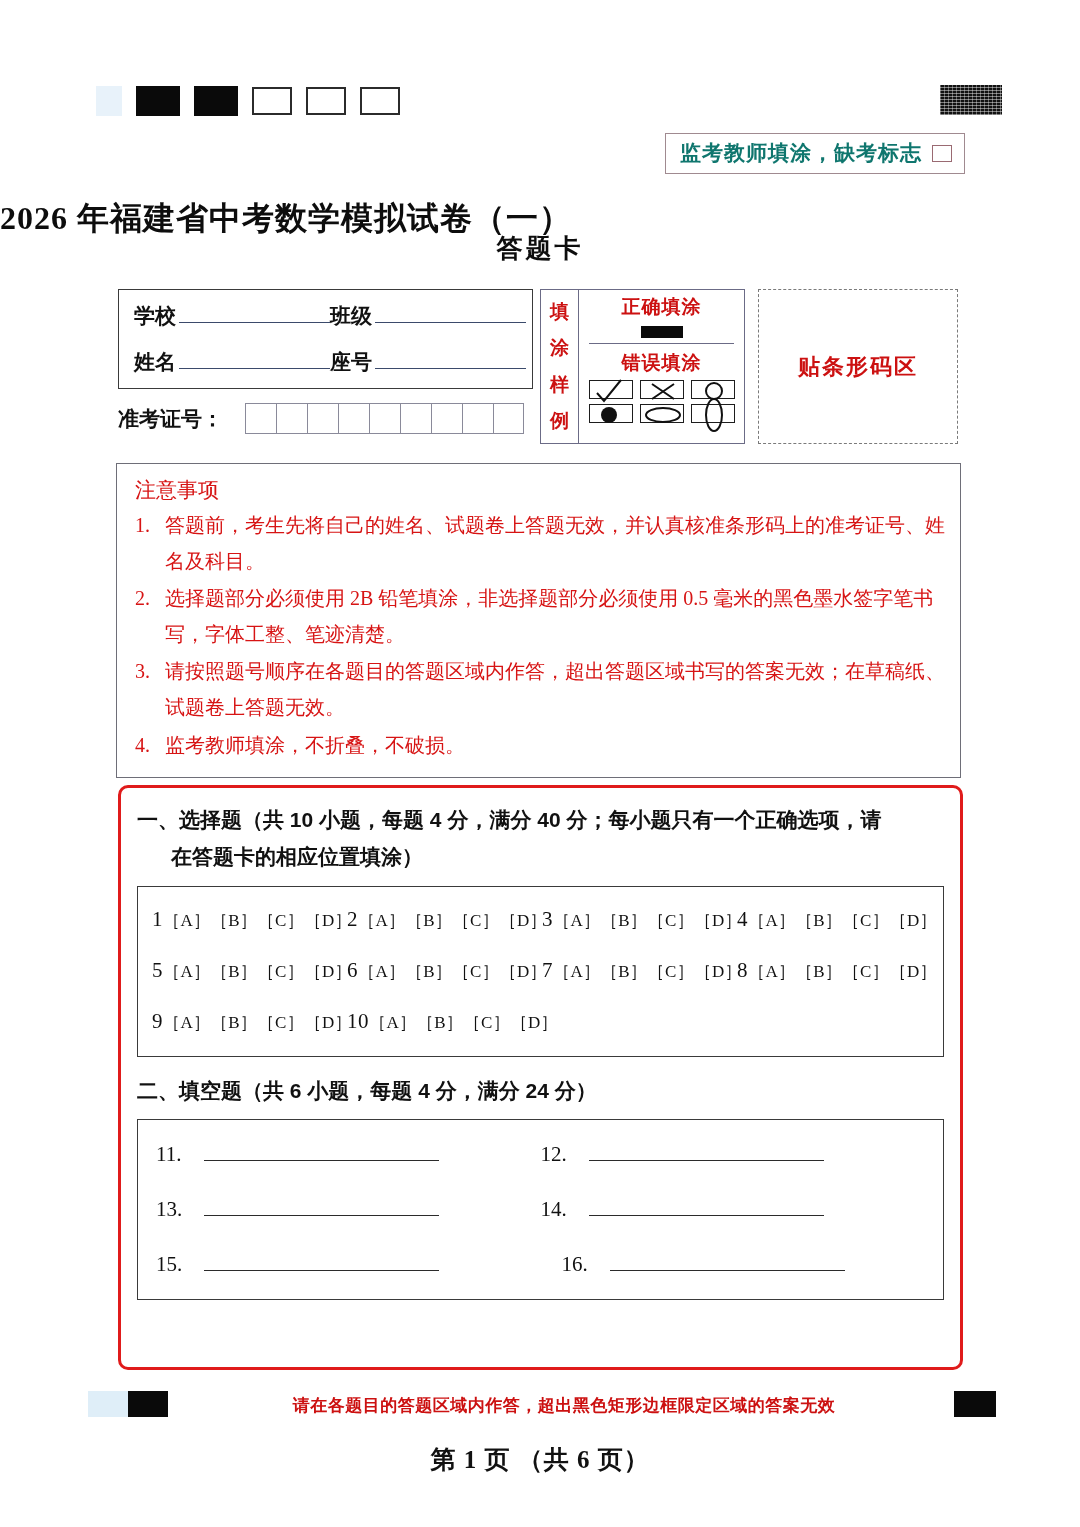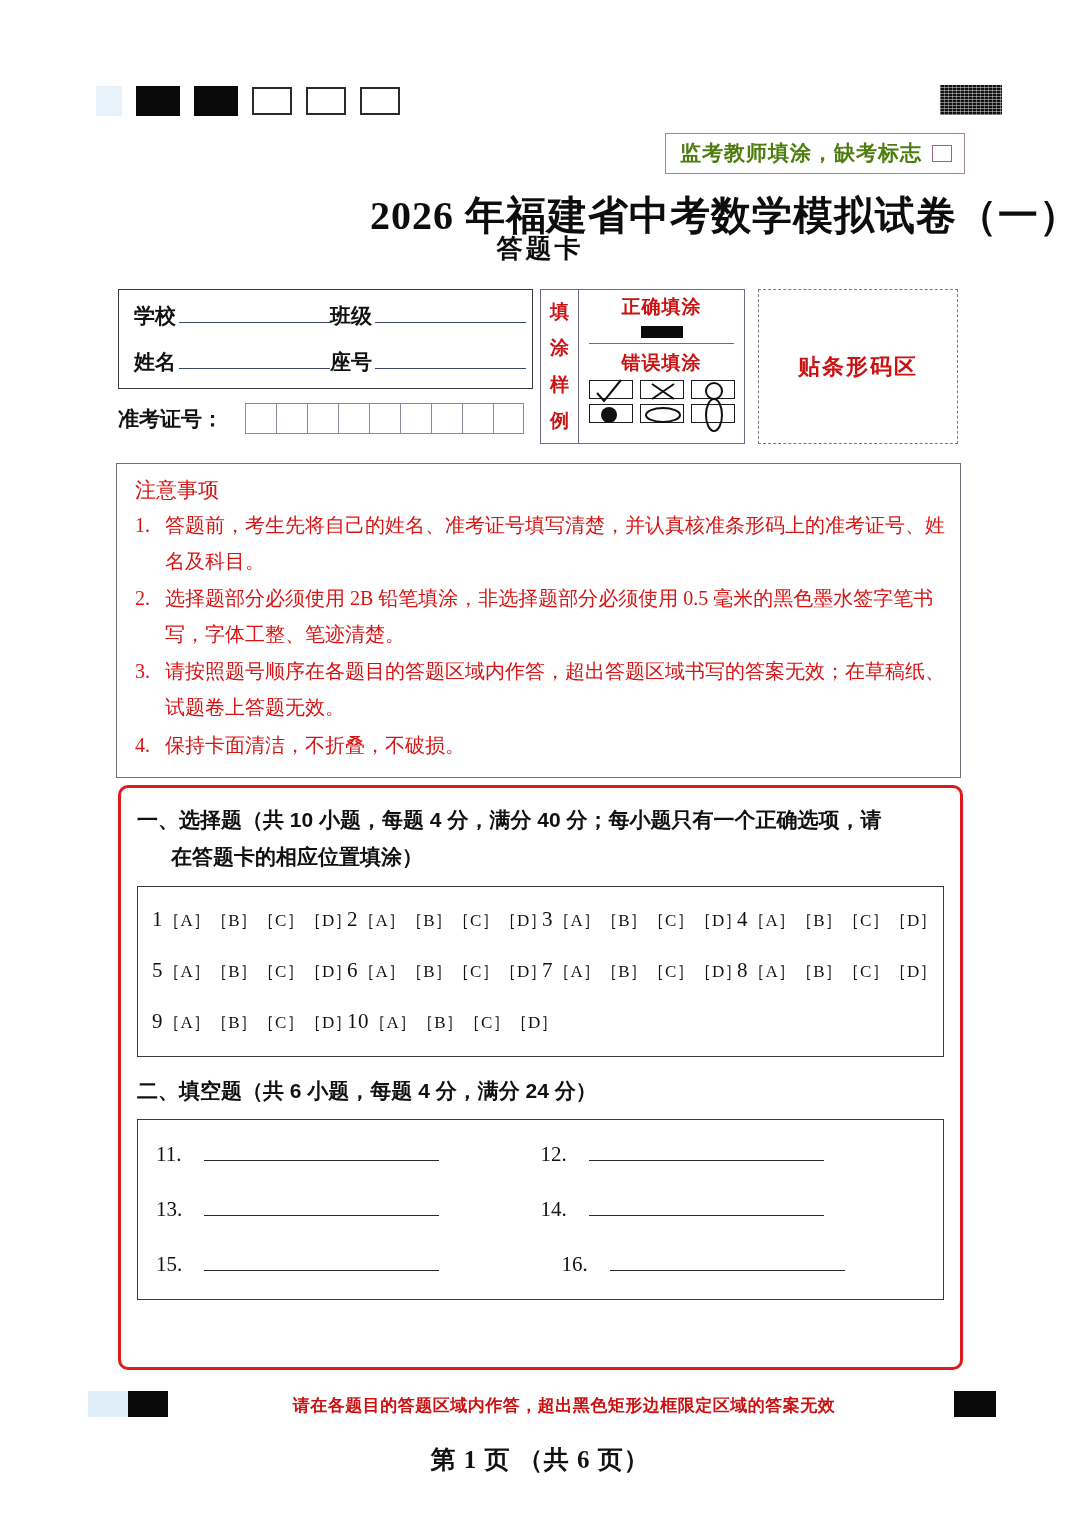--- a/index.html
+++ b/index.html
@@ -64,38 +64,38 @@
     padding: 5px 12px 6px 14px;
     display: flex;
     align-items: center;
     gap: 10px;
     background: #fff;
   }
   .absent-box .label {
     font-size: 21px;
     font-weight: 700;
     letter-spacing: 1px;
-    color: #4d7c0f;
+    color: #0f766e;
     white-space: nowrap;
   }
   .absent-check {
     width: 20px;
     height: 17px;
     border: 1.5px solid #9a6a72;
     box-sizing: border-box;
   }
 
   
   .main-title {
     position: absolute;
-    top: 188px;
+    top: 197px;
     left: 0;
     width: 1080px;
-    text-align: right;
-    font-size: 40px;
+    text-align: left;
+    font-size: 32px;
     font-weight: 700;
     letter-spacing: 1px;
     color: #0d0d0d;
   }
   .sub-title {
     position: absolute;
     top: 231px;
     left: 0;
     width: 1080px;
     text-align: center;
@@ -499,33 +499,33 @@
     </div>
 
     <div class="barcode">贴条形码区</div>
   </div>
 
   <div class="notes">
     <div class="notes-title">注意事项</div>
     <div id="notes-list">
         <div class="note-item">
           <span class="note-num">1.</span>
-          <span class="note-text">答题前，考生先将自己的姓名、准考证号填写清楚，并认真核准条形码上的准考证号、姓名及科目。</span>
+          <span class="note-text">答题前，考生先将自己的姓名、试题卷上答题无效，并认真核准条形码上的准考证号、姓名及科目。</span>
         </div>
         <div class="note-item">
           <span class="note-num">2.</span>
           <span class="note-text">选择题部分必须使用 2B 铅笔填涂，非选择题部分必须使用 0.5 毫米的黑色墨水签字笔书写，字体工整、笔迹清楚。</span>
         </div>
         <div class="note-item">
           <span class="note-num">3.</span>
           <span class="note-text">请按照题号顺序在各题目的答题区域内作答，超出答题区域书写的答案无效；在草稿纸、试题卷上答题无效。</span>
         </div>
         <div class="note-item">
           <span class="note-num">4.</span>
-          <span class="note-text">保持卡面清洁，不折叠，不破损。</span>
+          <span class="note-text">监考教师填涂，不折叠，不破损。</span>
         </div>
       </div>
   </div>
 
   <div class="answer-area">
     <div class="sec-head">
       <span>一、选择题（共 10 小题，每题 4 分，满分 40 分；每小题只有一个正确选项，请</span>
       <span class="indent">在答题卡的相应位置填涂）</span>
     </div>
 

